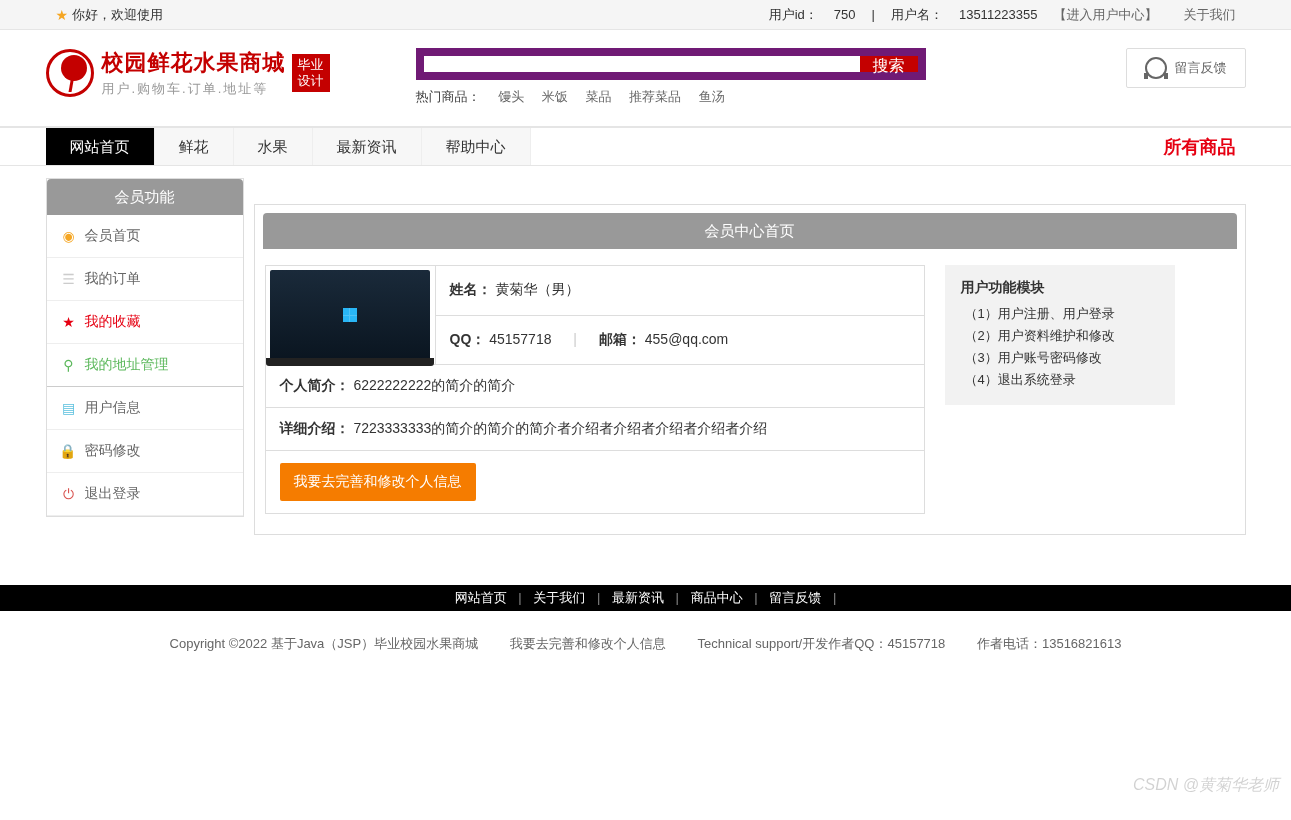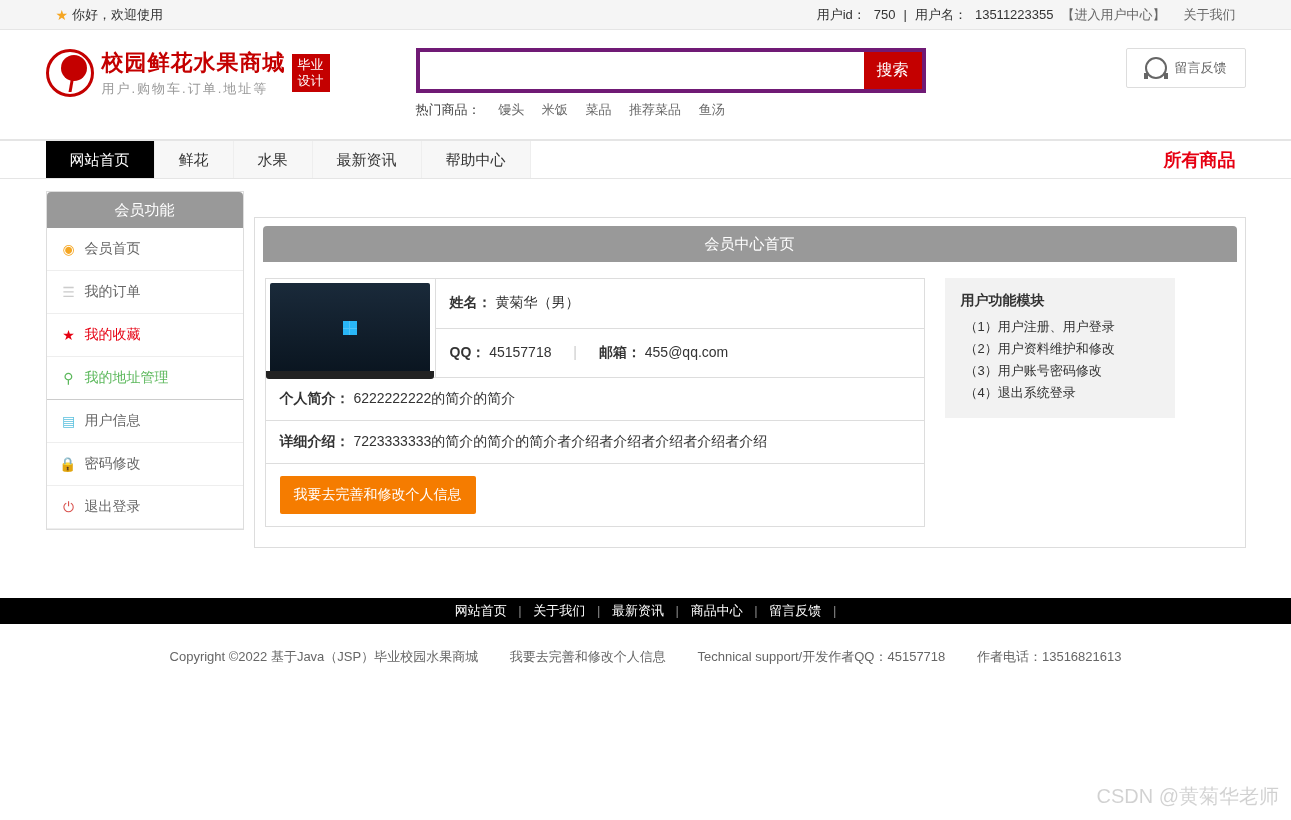--- a/index.html
+++ b/index.html
@@ -4,37 +4,37 @@
 <style>
 * { margin: 0; padding: 0; box-sizing: border-box; }
 body { font-family: "Microsoft YaHei", Arial, sans-serif; font-size: 13px; color: #333; background: #fff; }
 a { text-decoration: none; color: inherit; }
 
 .topbar { background: #f5f5f5; border-bottom: 1px solid #e5e5e5; height: 30px; line-height: 30px; }
 .container { width: 1200px; margin: 0 auto; }
 .topbar-inner { display: flex; justify-content: space-between; padding: 0 10px; }
 .topbar-left { display: flex; align-items: center; gap: 4px; }
 .star-icon { color: #f5a623; font-size: 14px; }
-.topbar-right { display: flex; align-items: center; gap: 8px; }
+.topbar-right { display: flex; align-items: center; gap: 16px; }
 .enter-center { color: #666; }
 .about-us { margin-left: 10px; color: #666; }
 
 .header { padding: 18px 0 10px; }
 .header-inner { display: flex; align-items: flex-start; }
 .logo-block { display: flex; align-items: center; width: 370px; }
 .logo-circle { width: 48px; height: 48px; border-radius: 50%; border: 3px solid #c40000; position: relative; margin-right: 8px; }
 .logo-circle::before { content: ""; position: absolute; width: 26px; height: 26px; border-radius: 50%; background: #c40000; top: 3px; left: 12px; }
 .logo-circle::after { content: ""; position: absolute; width: 14px; height: 28px; border-right: 3px solid #c40000; bottom: 2px; left: 8px; transform: skewX(-10deg); }
 .logo-text { }
 .logo-title { color: #c40000; font-size: 22px; font-weight: bold; letter-spacing: 1px; }
 .logo-sub { color: #999; font-size: 13px; letter-spacing: 2px; margin-top: 2px; }
 .logo-badge { background: #c40000; color: #fff; width: 38px; height: 38px; display: flex; flex-direction: column; align-items: center; justify-content: center; font-size: 13px; line-height: 16px; margin-left: 6px; }
 
 .search-block { flex: 0 0 510px; }
-.search-box { display: flex; border: 4px solid #701a75; height: 45px; }
+.search-box { display: flex; border: 8px solid #701a75; height: 32px; }
 .search-input { flex: 1; border: none; outline: none; padding: 0 8px; font-size: 14px; }
 .search-btn { width: 58px; background: #c40000; color: #fff; border: none; font-size: 16px; cursor: pointer; }
 .hot-words { margin-top: 8px; color: #666; font-size: 13px; }
 .hot-words span { margin-right: 14px; cursor: pointer; }
 .hot-label { color: #404040; }
 
 .feedback-block { margin-left: auto; }
 .feedback-btn { border: 1px solid #ddd; padding: 8px 18px; display: flex; align-items: center; gap: 8px; color: #666; cursor: pointer; border-radius: 2px; }
 .headset-icon { width: 22px; height: 22px; border: 2px solid #666; border-radius: 50%; position: relative; }
 .headset-icon::before, .headset-icon::after { content: ""; position: absolute; width: 4px; height: 6px; background: #666; bottom: -2px; }
@@ -85,21 +85,21 @@
 .module-box { background: #f2f2f2; padding: 14px 16px; width: 230px; }
 .module-title { font-weight: bold; margin-bottom: 6px; font-size: 14px; }
 .module-box p { font-size: 13px; line-height: 22px; padding-left: 4px; }
 
 .footer-nav { background: #000; color: #fff; text-align: center; padding: 4px 0; margin-top: 20px; }
 .footer-nav span { margin: 0 4px; }
 .fn-sep { color: #888; }
 .copyright { text-align: center; color: #666; padding: 24px 0 60px; font-size: 13px; }
 .copyright span { margin: 0 14px; }
 
-.watermark { position: fixed; right: 12px; bottom: 10px; color: rgba(0,0,0,0.18); font-size: 20px; pointer-events: none; }
+.watermark { position: fixed; right: 12px; bottom: 24px; color: rgba(0,0,0,0.18); font-size: 16px; pointer-events: none; font-style: italic; }
 </style>
 </head>
 <body>
 
 <div class="topbar">
   <div class="container topbar-inner">
     <div class="topbar-left">
       <span class="star-icon">★</span>
       <span>你好，欢迎使用</span>
     </div>

